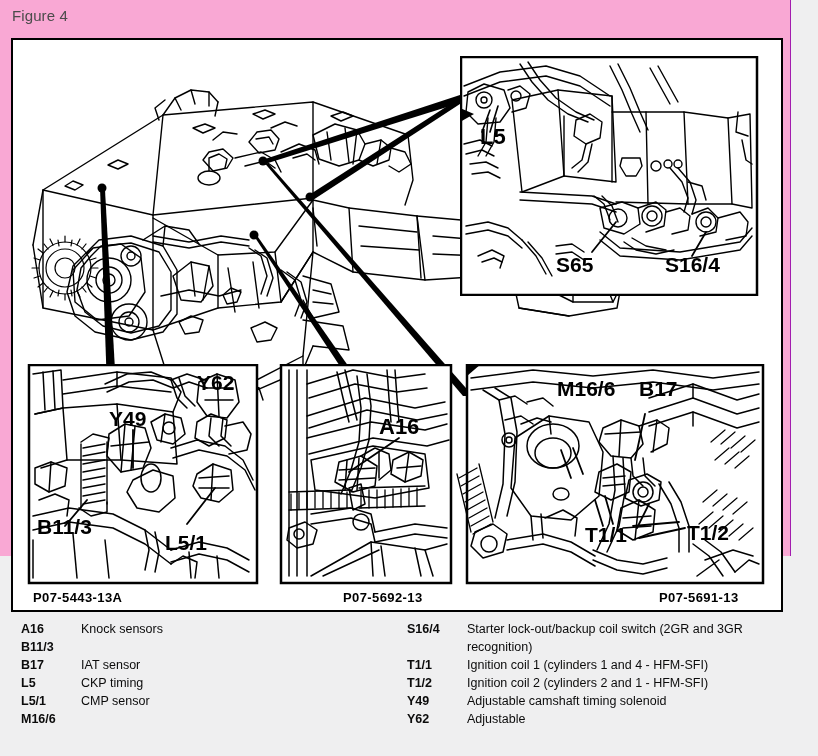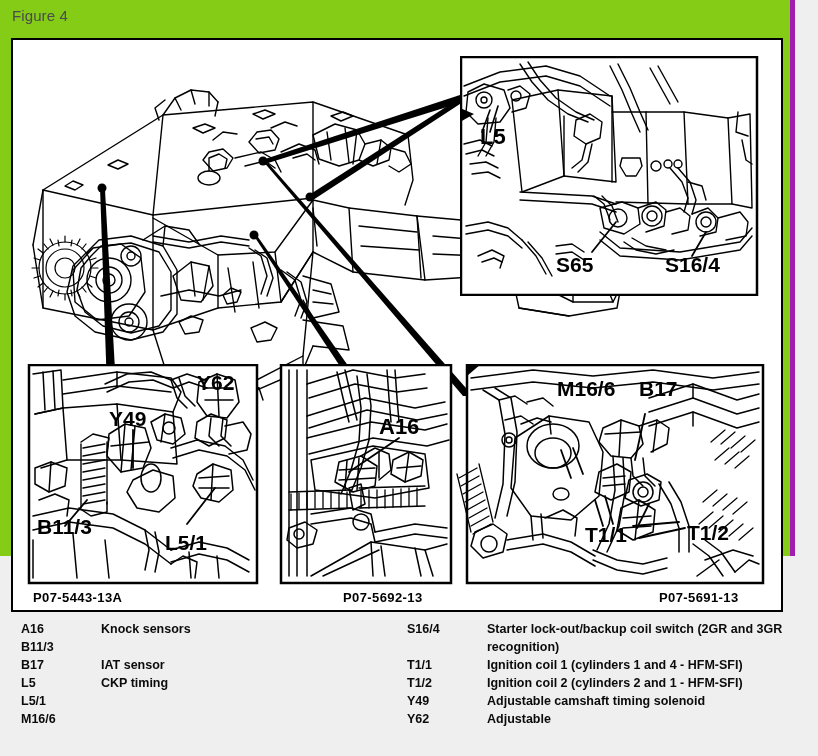--- a/index.html
+++ b/index.html
@@ -20,22 +20,22 @@
     position: absolute;
     left: 0; top: 0;
     width: 818px; height: 756px;
     background: #efeff0;
   }
   #sheet {
     position: absolute;
     left: 0; top: 0;
     width: 790px;
     height: 556px;
-    background: #84cc16;
-    border-right: 5px solid #a21caf;
+    background: #f9a8d4;
+    border-right: 1px solid #a21caf;
   }
 
   
   #figure-caption {
     position: absolute;
     left: 12px;
     top: 7px;
     font-size: 15px;
     color: #4b4b4b;
     letter-spacing: 0.1px;
@@ -88,26 +88,25 @@
   .legend-code {
     position: absolute;
     left: 0;
     top: 0;
     font-weight: bold;
     font-size: 12.5px;
     white-space: nowrap;
   }
   .legend-desc {
     position: absolute;
-    left: 80px;
+    left: 60px;
     top: 0;
     width: 300px;
     font-size: 12.5px;
     line-height: 18px;
-    font-weight: bold;
   }
   #legend-col-right .legend-desc { width: 300px; }
 
   
   .cal-label {
     font-family: "Liberation Sans", sans-serif;
     font-weight: bold;
     fill: #000;
   }
   .panel-code {
@@ -695,20 +694,21 @@
         <div class="legend-row">
           <span class="legend-code">B17</span>
           <span class="legend-desc">IAT sensor</span>
         </div>
         <div class="legend-row">
           <span class="legend-code">L5</span>
           <span class="legend-desc">CKP timing</span>
         </div>
         <div class="legend-row">
           <span class="legend-code">L5/1</span>
+          <span class="legend-desc">CMP sensor</span>
         </div>
         <div class="legend-row">
           <span class="legend-code">M16/6</span>
         </div>
       </div>
 
       <div class="legend-col" id="legend-col-right">
         <div class="legend-row tall">
           <span class="legend-code">S16/4</span>
           <span class="legend-desc">Starter lock-out/backup coil switch (2GR and 3GR recognition)</span>

